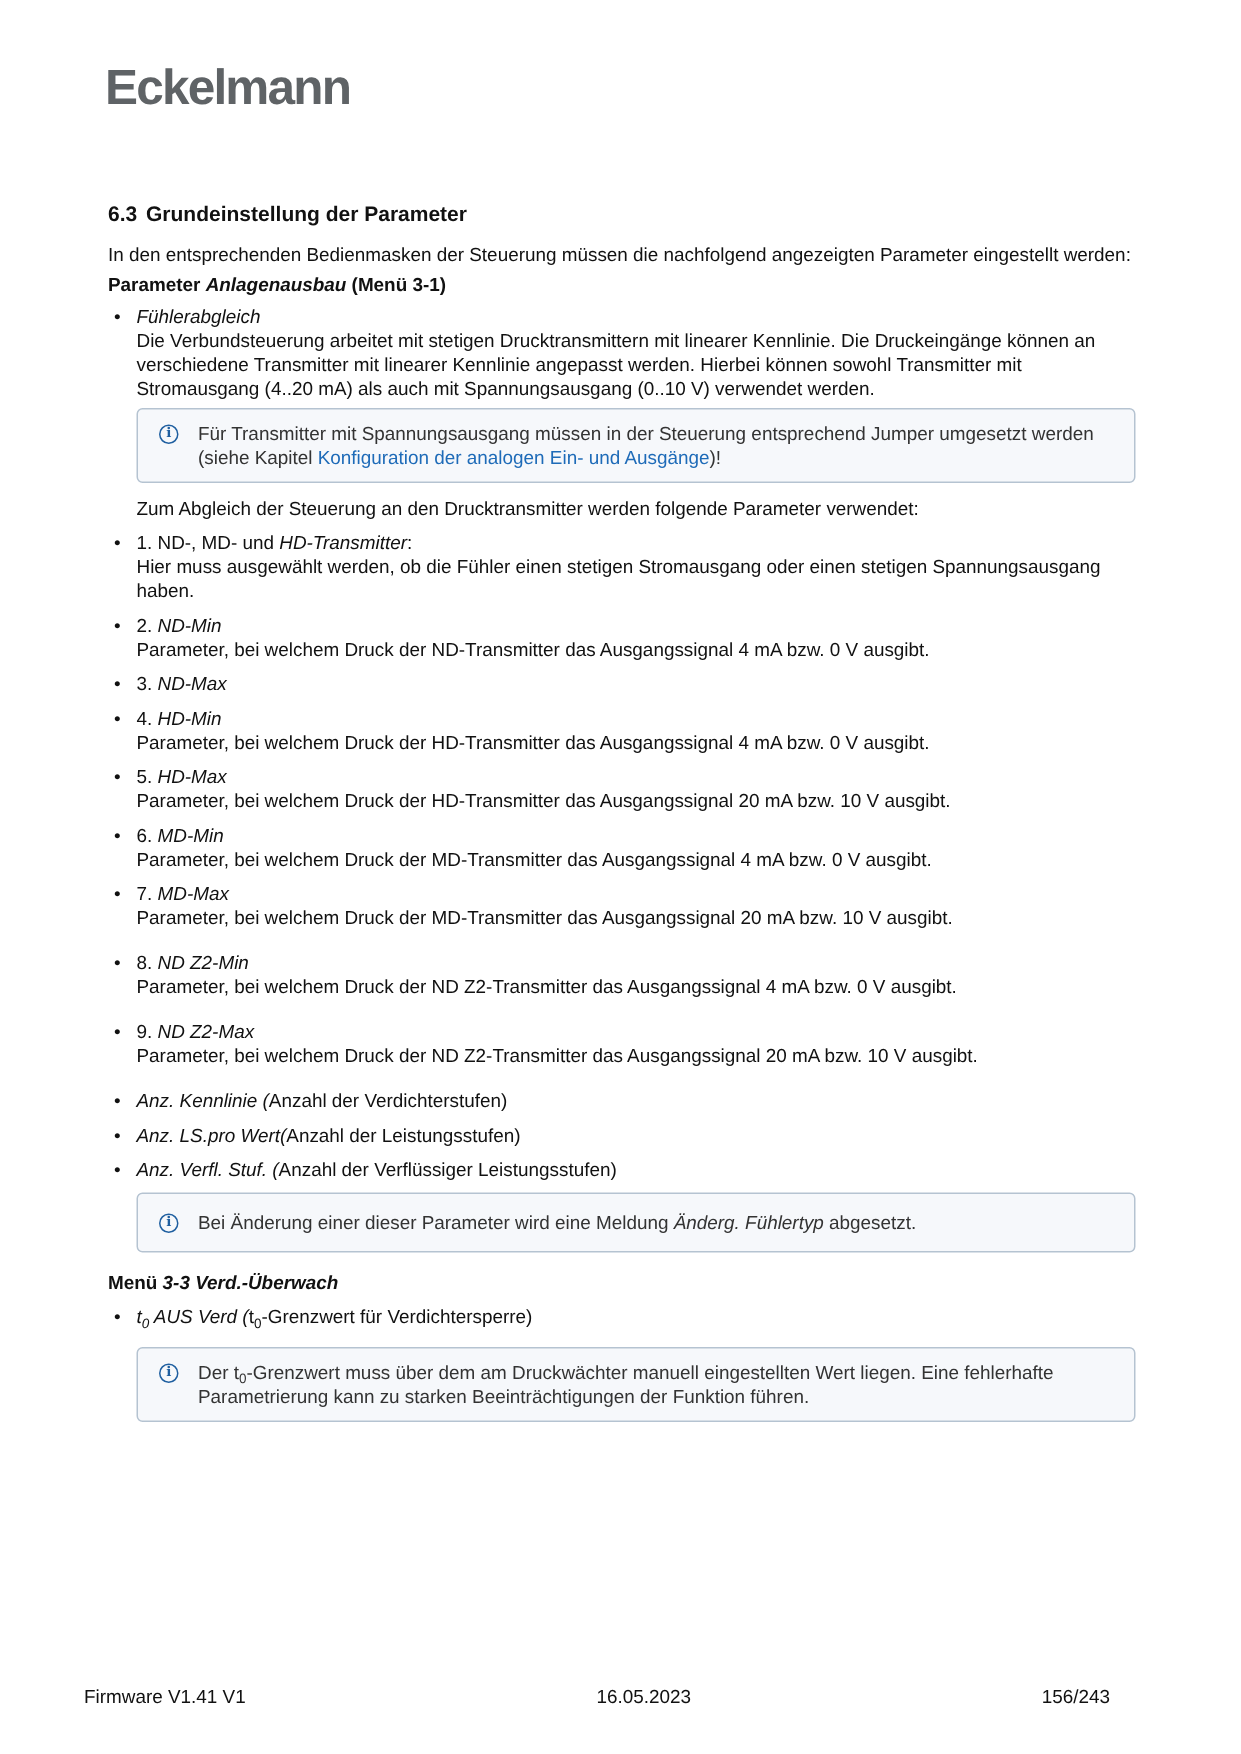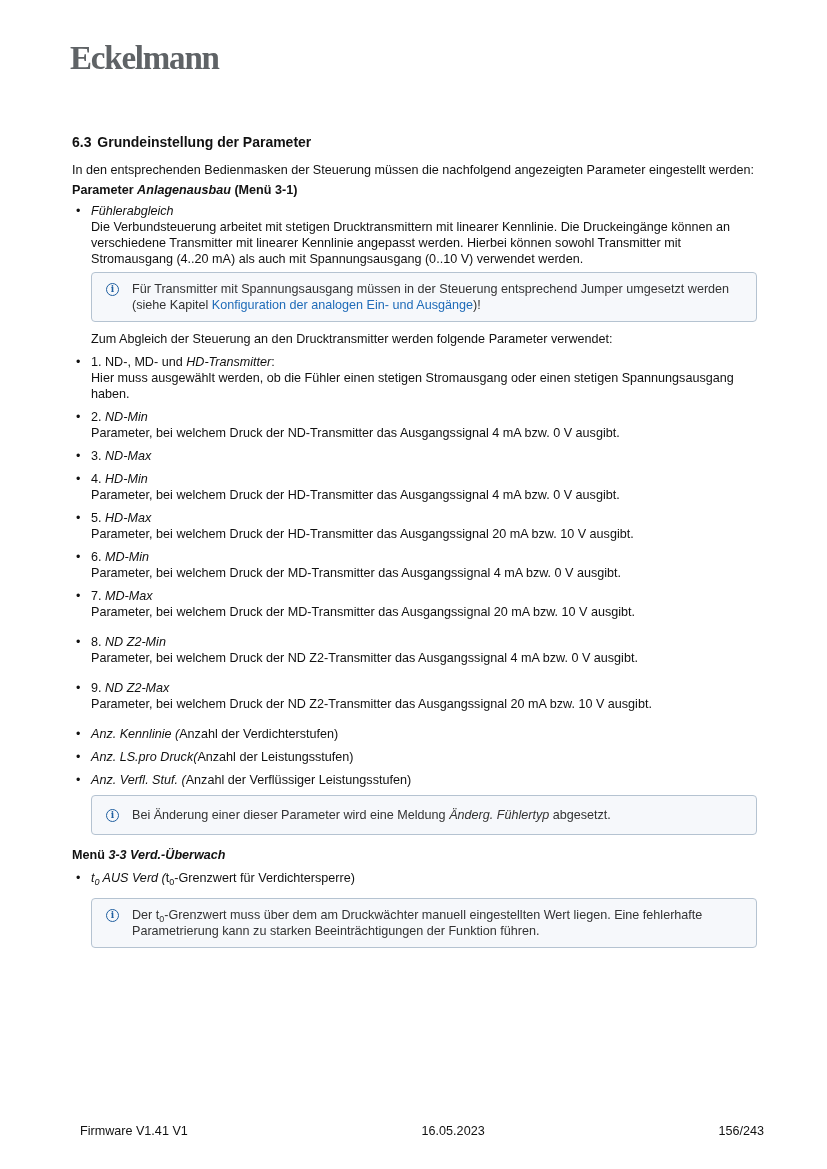--- a/index.html
+++ b/index.html
@@ -3,21 +3,21 @@
 <meta charset="utf-8">
 <style>
   html, body { margin: 0; padding: 0; background: #ffffff; }
   body {
     width: 827px; height: 1169px; position: relative; overflow: hidden;
     font-family: "Liberation Sans", sans-serif; color: #111111;
     font-size: 12.6px; line-height: 16px;
   }
   .logo {
     position: absolute; left: 70px; top: 38px;
-    font-family: Liberation Serif, serif; font-weight: bold;
+    font-family: Liberation Sans, sans-serif; font-weight: bold;
     font-size: 33px; letter-spacing: -1.2px; color: #5f6366; line-height: 40px;
   }
   .content { position: absolute; left: 72px; top: 133px; width: 690px; }
   h2 { font-size: 14px; font-weight: bold; margin: 0 0 11px 0; line-height: 18px; }
   h2 .num { margin-right: 2px; }
   p { margin: 0; }
   .intro { margin-bottom: 4px; }
   .subhead { font-weight: bold; margin: 0 0 5px 0; }
   ul { list-style: none; margin: 0; padding: 0; }
   li { position: relative; padding-left: 19px; margin-bottom: 7px; }
@@ -32,21 +32,21 @@
   .note .icon {
     position: absolute; left: 14px; top: 10px; width: 11px; height: 11px;
     border: 1.4px solid #1f5fa0; border-radius: 50%; color: #1f5fa0;
     font-size: 9px; line-height: 11px; text-align: center; font-weight: bold;
     font-family: "DejaVu Serif", serif;
   }
   .note a { color: #1e6bb8; text-decoration: none; }
   .gap { margin-top: 12px; }
   sub { font-size: 9px; vertical-align: -3px; line-height: 0; }
   .footer {
-    position: absolute; left: 80px; top: 1123px; width: 684px;
+    position: absolute; left: 56px; top: 1123px; width: 684px;
     display: flex; justify-content: space-between; font-size: 12.6px;
   }
 </style>
 </head>
 <body>
 
 <div class="logo">Eckelmann</div>
 
 <div class="content">
   <h2>
@@ -78,21 +78,21 @@
     <li><span>1. ND-, MD- und </span><span class="name">HD-Transmitter</span><span>:</span><br><span>Hier muss ausgewählt werden, ob die Fühler einen stetigen Stromausgang oder einen stetigen Spannungsausgang haben.</span></li>
     <li><span>2. </span><span class="name">ND-Min</span><br><span>Parameter, bei welchem Druck der ND-Transmitter das Ausgangssignal 4 mA bzw. 0 V ausgibt.</span></li>
     <li><span>3. </span><span class="name">ND-Max</span><br></li>
     <li><span>4. </span><span class="name">HD-Min</span><br><span>Parameter, bei welchem Druck der HD-Transmitter das Ausgangssignal 4 mA bzw. 0 V ausgibt.</span></li>
     <li><span>5. </span><span class="name">HD-Max</span><br><span>Parameter, bei welchem Druck der HD-Transmitter das Ausgangssignal 20 mA bzw. 10 V ausgibt.</span></li>
     <li><span>6. </span><span class="name">MD-Min</span><br><span>Parameter, bei welchem Druck der MD-Transmitter das Ausgangssignal 4 mA bzw. 0 V ausgibt.</span></li>
     <li><span>7. </span><span class="name">MD-Max</span><br><span>Parameter, bei welchem Druck der MD-Transmitter das Ausgangssignal 20 mA bzw. 10 V ausgibt.</span></li>
     <li class="gap" style="margin-top:14px"><span>8. </span><span class="name">ND Z2-Min</span><br><span>Parameter, bei welchem Druck der ND Z2-Transmitter das Ausgangssignal 4 mA bzw. 0 V ausgibt.</span></li>
     <li style="margin-top:14px"><span>9. </span><span class="name">ND Z2-Max</span><br><span>Parameter, bei welchem Druck der ND Z2-Transmitter das Ausgangssignal 20 mA bzw. 10 V ausgibt.</span></li>
     <li style="margin-top:14px"><span class="name">Anz. Kennlinie (</span><span>Anzahl der Verdichterstufen)</span></li>
-    <li><span class="name">Anz. LS.pro Druck(</span><span>Anzahl der Leistungsstufen)</span></li>
+    <li><span class="name">Anz. LS.pro Wert(</span><span>Anzahl der Leistungsstufen)</span></li>
     <li><span class="name">Anz. Verfl. Stuf. (</span><span>Anzahl der Verflüssiger Leistungsstufen)</span></li>
   </ul>
 
   <div class="note" style="padding-top:11px;padding-bottom:11px">
     <span class="icon" style="top:13px">i</span>
     <span>Bei Änderung einer dieser Parameter wird eine Meldung </span><i>Änderg. Fühlertyp</i><span> abgesetzt.</span>
   </div>
 
   <p class="subhead" style="margin-top:12px;margin-bottom:7px">
     <span>Menü </span><i>3-3 Verd.-Überwach</i>

